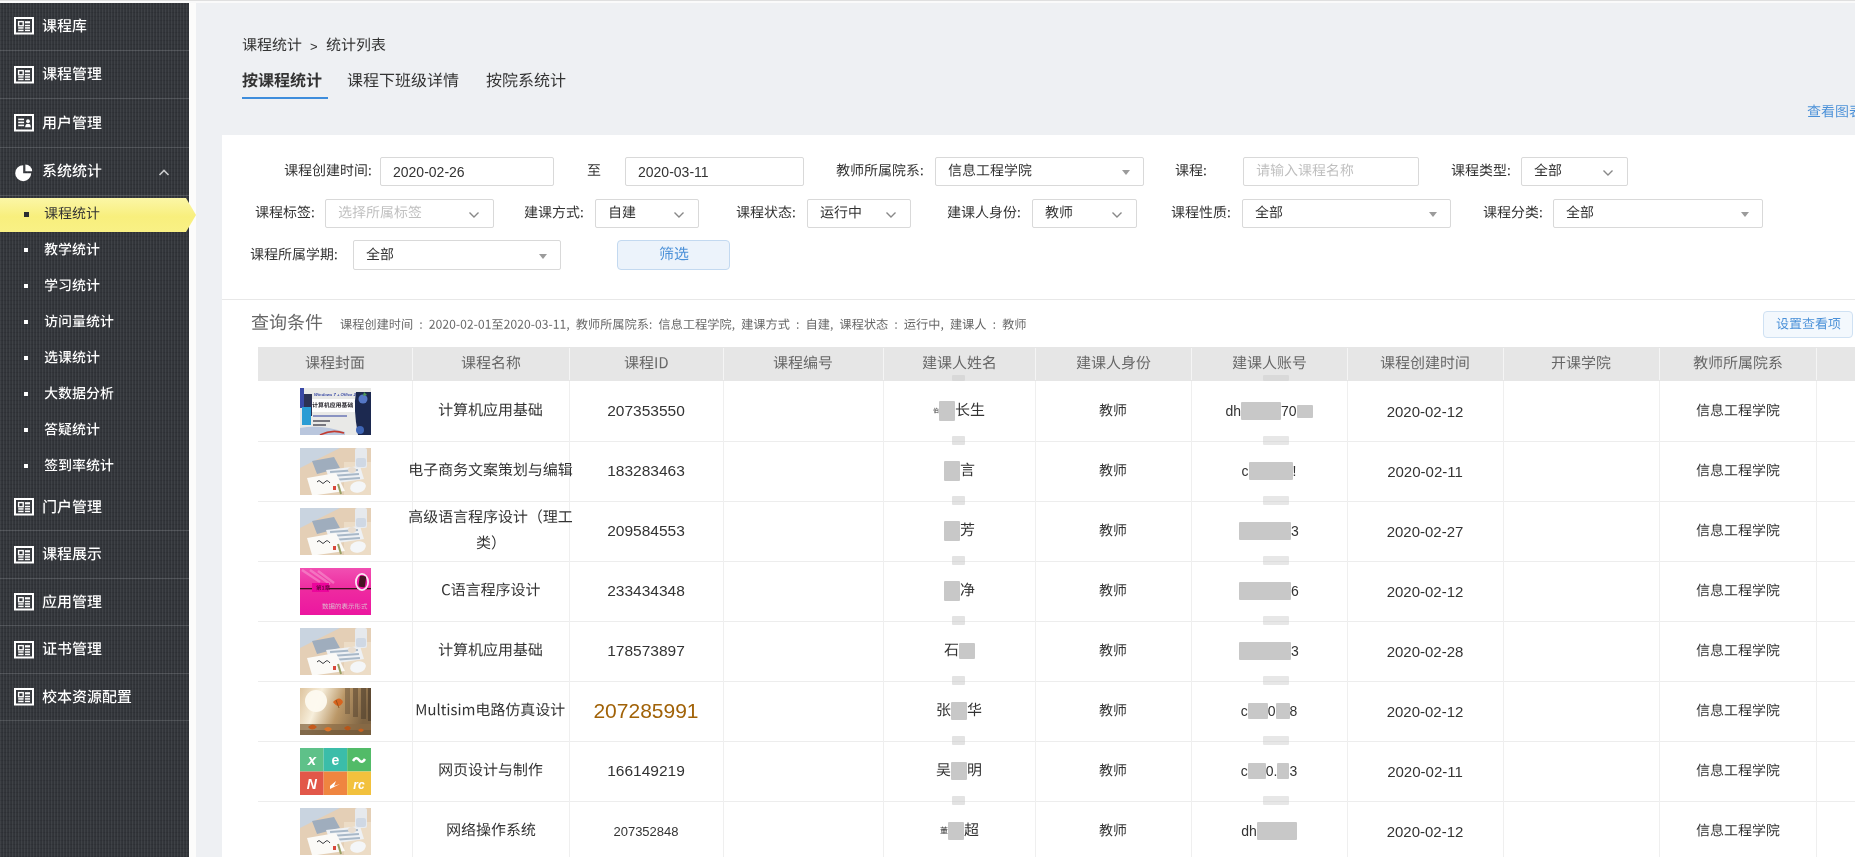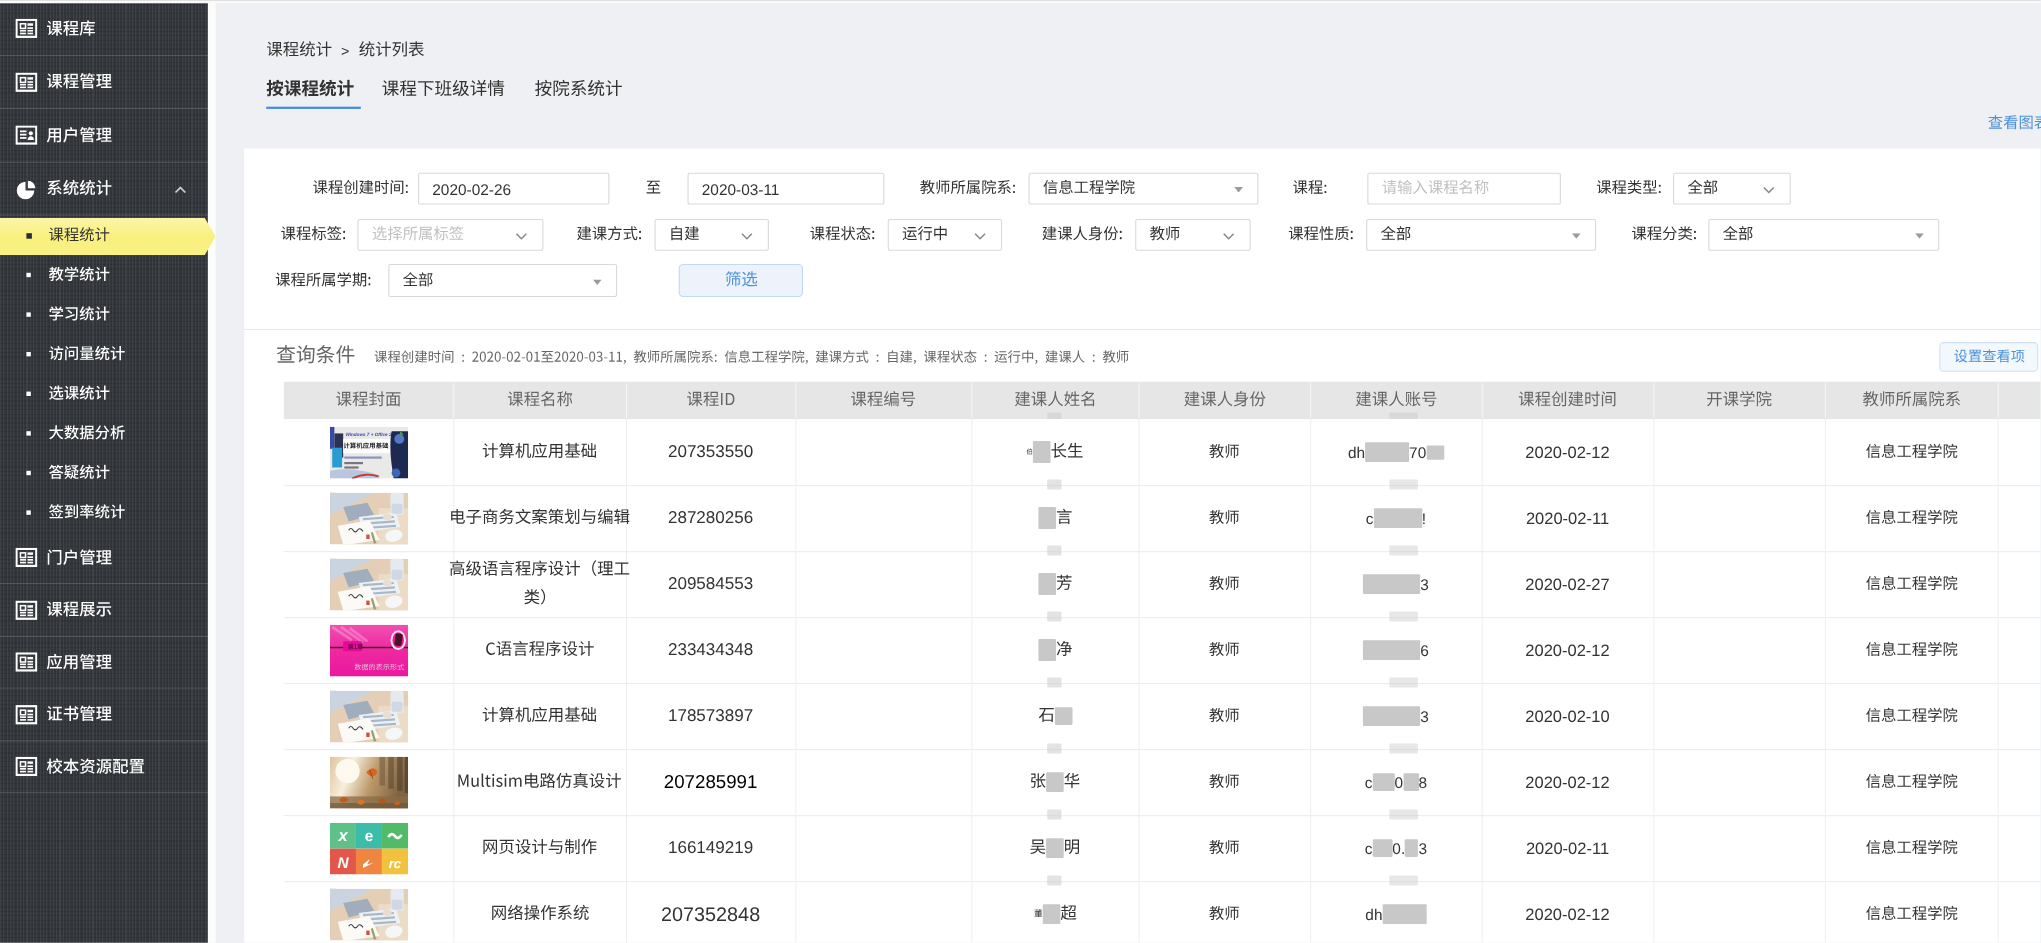--- a/index.html
+++ b/index.html
@@ -893,21 +893,21 @@
         <use href="#g153" x="5000"></use>
         <use href="#g154" x="6000"></use>
         <use href="#g155" x="7000"></use>
         <use href="#g156" x="8000"></use>
         <use href="#g120" x="9000"></use>
         <use href="#g157" x="10000"></use>
       </svg>
     </div>
   </div>
 <div class="ab fc" style="left:569px;top:441px;width:154px;height:60px">
-    <span style="font-size:15.5px;color:#333">287280256</span>
+    <span style="font-size:15.5px;color:#333">183283463</span>
   </div>
 <div class="ab fc" style="left:883px;top:441px;width:152px;height:60px">
     <div style="display:flex;align-items:center">
       <div class="blur" style="width:16px;height:20px"></div>
       <svg class="t" width="15.0" height="18.1" viewBox="0 -880 1000 1210" fill="#333">
         <use href="#g158" x="0"></use>
       </svg>
     </div>
   </div>
 <div class="ab fc" style="left:1035px;top:441px;width:156px;height:60px">
@@ -1150,21 +1150,21 @@
       <use href="#g68" x="1000"></use>
     </svg>
   </div>
 <div class="ab fc" style="left:1191px;top:621px;width:156px;height:60px">
     <div style="display:flex;align-items:center">
       <div class="blur" style="width:52px;height:18px"></div>
       <span style="font-size:14px;color:#333">3</span>
     </div>
   </div>
 <div class="ab fc" style="left:1347px;top:621px;width:156px;height:60px">
-    <span style="font-size:15px;color:#333">2020-02-10</span>
+    <span style="font-size:15px;color:#333">2020-02-28</span>
   </div>
 <div class="ab fc" style="left:1659px;top:621px;width:157px;height:60px">
     <svg class="t" width="84.0" height="16.9" viewBox="0 -880 6000 1210" fill="#333">
       <use href="#g71" x="0"></use>
       <use href="#g72" x="1000"></use>
       <use href="#g73" x="2000"></use>
       <use href="#g11" x="3000"></use>
       <use href="#g74" x="4000"></use>
       <use href="#g56" x="5000"></use>
     </svg>
@@ -1209,21 +1209,21 @@
         <use href="#g148" x="4024"></use>
         <use href="#g176" x="5024"></use>
         <use href="#g177" x="6024"></use>
         <use href="#g178" x="7024"></use>
         <use href="#g113" x="8024"></use>
         <use href="#g13" x="9024"></use>
       </svg>
     </div>
   </div>
 <div class="ab fc" style="left:569px;top:681px;width:154px;height:60px">
-    <span style="font-size:17px;color:#000000">207285991</span>
+    <span style="font-size:21px;color:#a16207">207285991</span>
   </div>
 <div class="ab fc" style="left:883px;top:681px;width:152px;height:60px">
     <div style="display:flex;align-items:center">
       <svg class="t" width="15.0" height="18.1" viewBox="0 -880 1000 1210" fill="#333">
         <use href="#g179" x="0"></use>
       </svg>
       <div class="blur" style="width:16px;height:18px"></div>
       <svg class="t" width="15.0" height="18.1" viewBox="0 -880 1000 1210" fill="#333">
         <use href="#g180" x="0"></use>
       </svg>
@@ -1357,21 +1357,21 @@
         <use href="#g181" x="0"></use>
         <use href="#g187" x="1000"></use>
         <use href="#g188" x="2000"></use>
         <use href="#g184" x="3000"></use>
         <use href="#g57" x="4000"></use>
         <use href="#g12" x="5000"></use>
       </svg>
     </div>
   </div>
 <div class="ab fc" style="left:569px;top:801px;width:154px;height:60px">
-    <span style="font-size:18px;color:#333">207352848</span>
+    <span style="font-size:13px;color:#333">207352848</span>
   </div>
 <div class="ab fc" style="left:883px;top:801px;width:152px;height:60px">
     <div style="display:flex;align-items:center">
       <div style="width:8px;overflow:hidden;display:flex">
         <svg class="t" width="15.0" height="18.1" viewBox="0 -880 1000 1210" fill="#333">
           <use href="#g189" x="0"></use>
         </svg>
       </div>
       <div class="blur" style="width:16px;height:18px"></div>
       <svg class="t" width="15.0" height="18.1" viewBox="0 -880 1000 1210" fill="#333">

